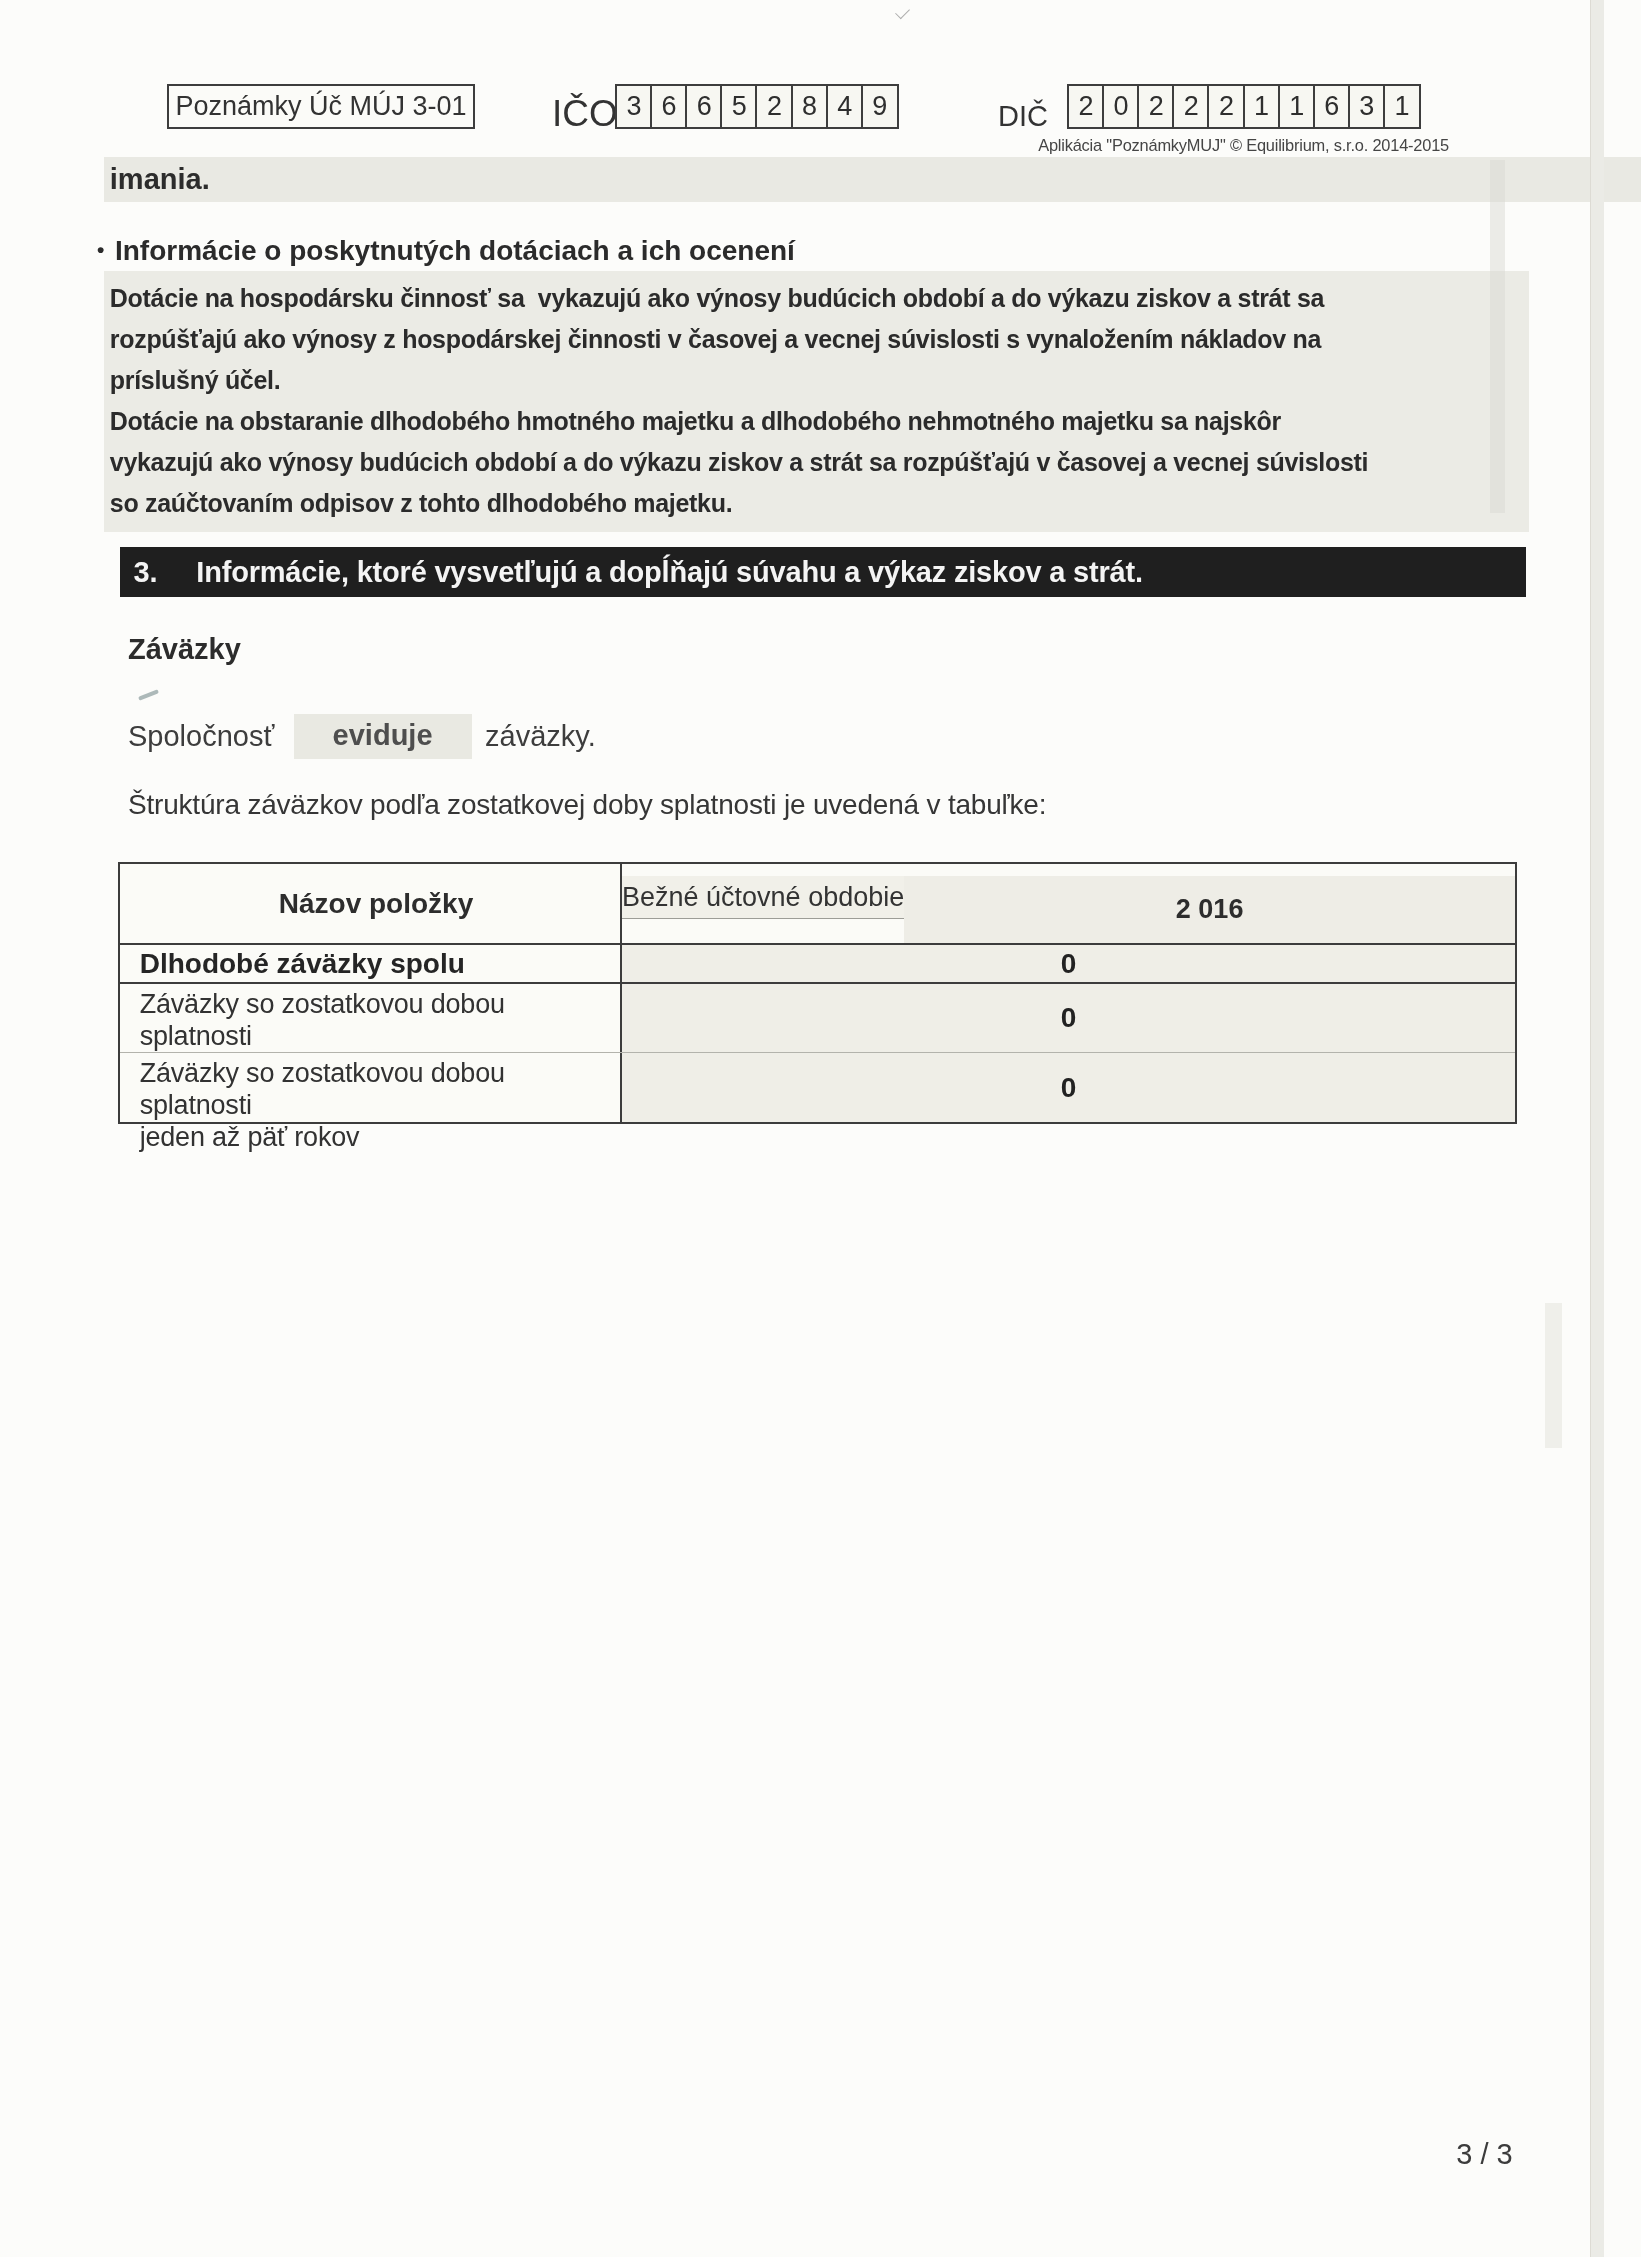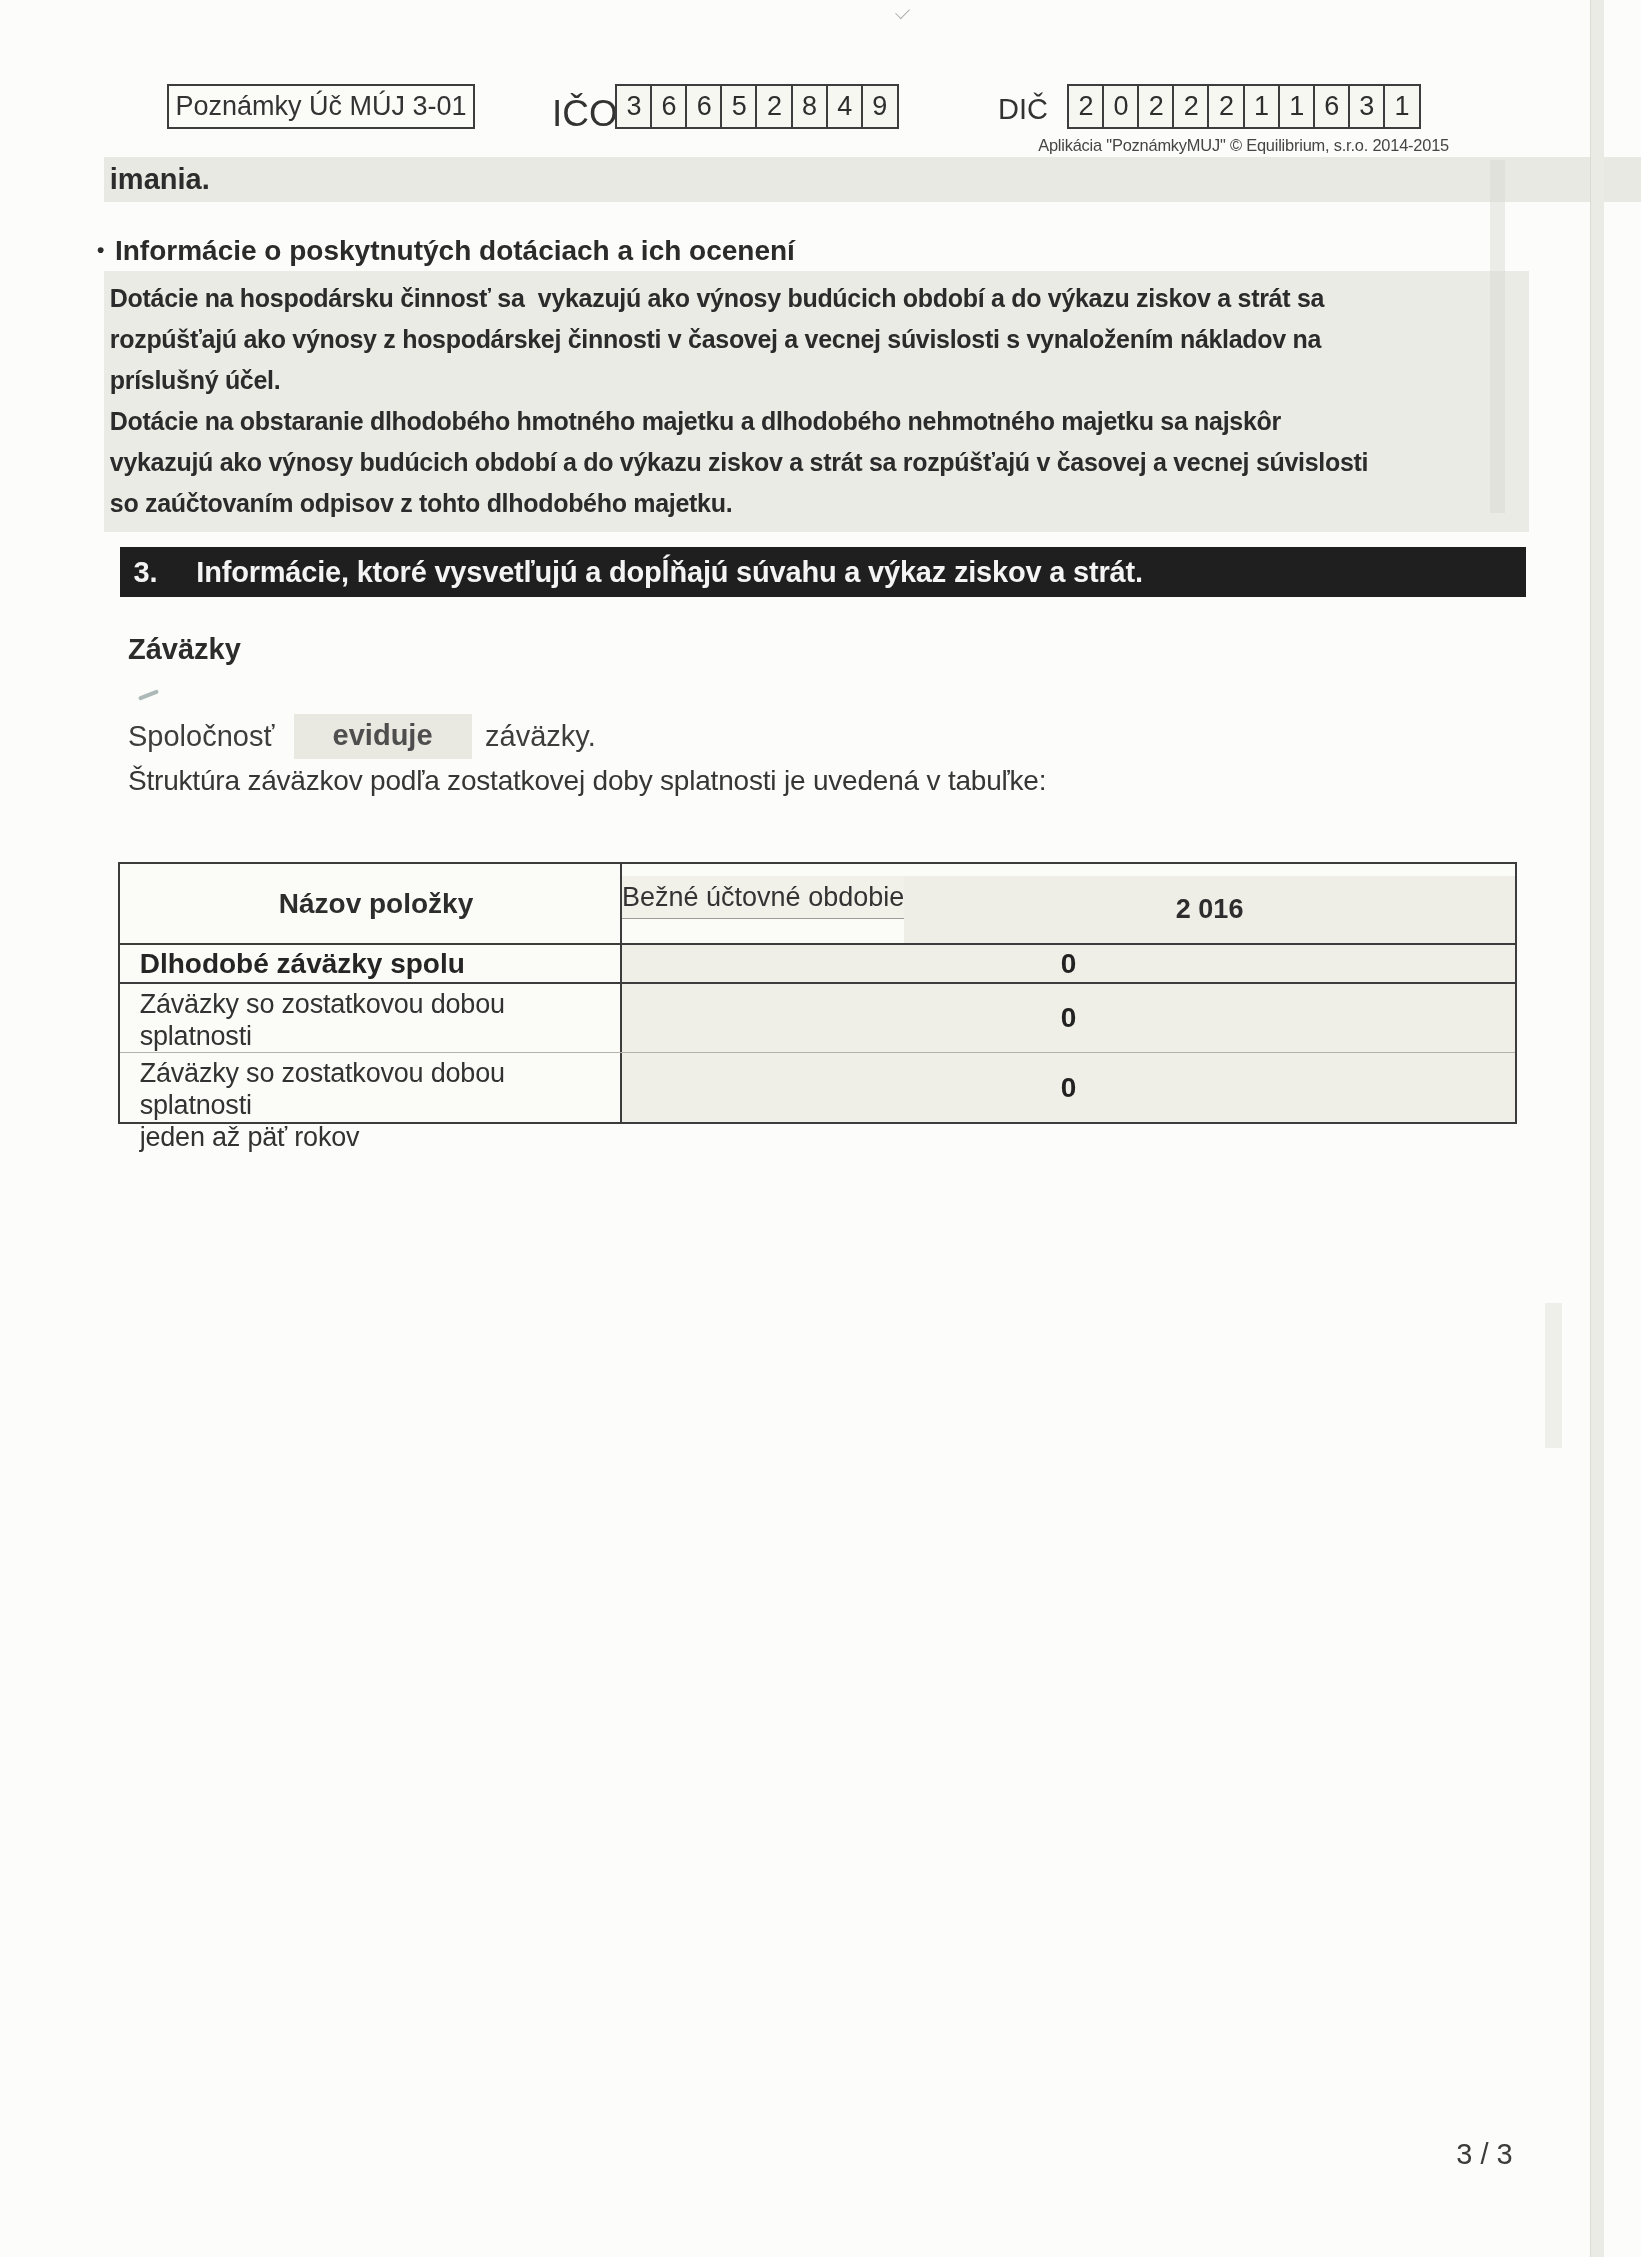--- a/index.html
+++ b/index.html
@@ -17,21 +17,21 @@
   .ico-label{position:absolute;left:552px;top:93px;font-size:37px;color:#333;}
   .digit-row{position:absolute;display:flex;}
   .ico-cells{left:615px;top:84px;}
   .dic-cells{left:1067px;top:84px;}
   .digit-cell{
     width:34px;height:41px;border:2.9px solid #3d3d3d;margin-left:-2.9px;
     display:flex;align-items:center;justify-content:center;
     font-size:27px;color:#2e2e2e;background:#f7f7f2;
   }
   .digit-cell:first-child{margin-left:0;}
-  .dic-label{position:absolute;left:998px;top:93px;font-size:29px;color:#333;}
+  .dic-label{position:absolute;left:998px;top:100px;font-size:29px;color:#333;}
   .app-credit{
     position:absolute;left:966px;top:136px;width:483px;text-align:right;
     font-size:16.4px;color:#454545;letter-spacing:-0.2px;
   }
   
   .imania-band{
     position:absolute;left:104px;top:157px;width:1618px;height:45px;
     background:#e9e9e3;display:flex;align-items:center;
   }
   .imania-text{margin-left:5.8px;font-size:29px;font-weight:700;color:#2c2c2c;}
@@ -58,21 +58,21 @@
   }
   .sec-num{margin-left:13.5px;}
   .sec-title{margin-left:39px;}
   
   .zavazky-heading{position:absolute;left:128px;top:633px;font-size:29px;font-weight:700;color:#2c2c2c;}
   .sentence{position:absolute;left:128px;top:714px;display:flex;align-items:center;font-size:29px;color:#3d3d3d;}
   .hl{
     background:#e9e9e2;color:#4e4e4e;font-weight:700;
     padding:4.8px 39px 6.8px 39px;margin:0 13.5px 0 19.3px;
   }
-  .table-intro{position:absolute;left:128px;top:765px;font-size:28px;color:#363636;letter-spacing:-0.2px;}
+  .table-intro{position:absolute;left:128px;top:789px;font-size:28px;color:#363636;letter-spacing:-0.2px;}
   
   .tbl{
     position:absolute;left:118px;top:862px;width:1399px;
     border:2.9px solid #3c3c3c;background:#fbfbf7;box-sizing:border-box;
   }
   .trow{display:flex;box-sizing:border-box;}
   .c1{width:490px;border-right:2.9px solid #3c3c3c;box-sizing:border-box;background:#fbfbf7;margin-left:12px;}
   .c2{flex:1;background:#efeee7;}
   .hdr-row{height:79px;}
   .hdr1{display:flex;align-items:center;justify-content:center;font-size:28px;font-weight:700;color:#2d2d2d;}

